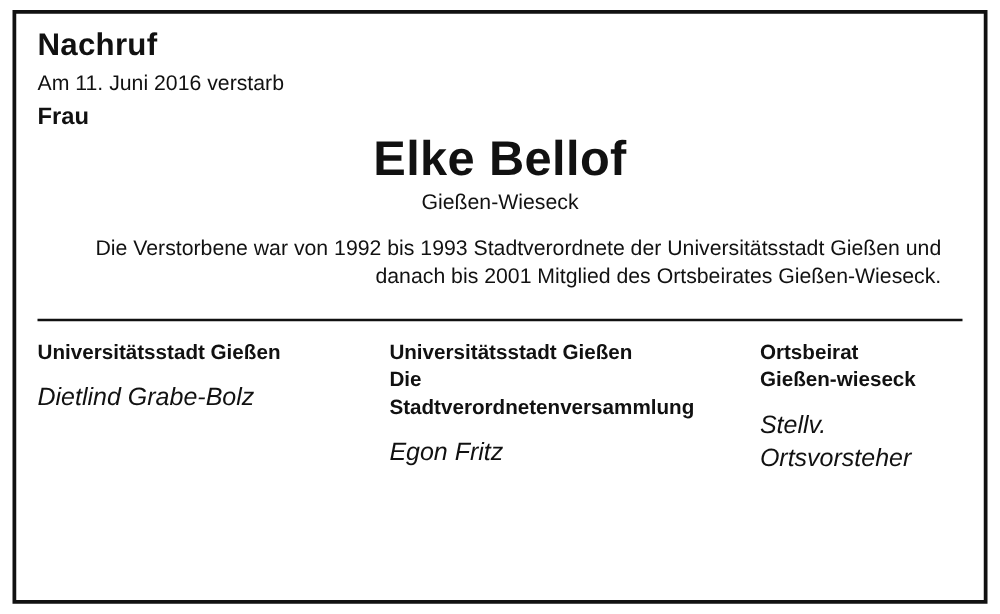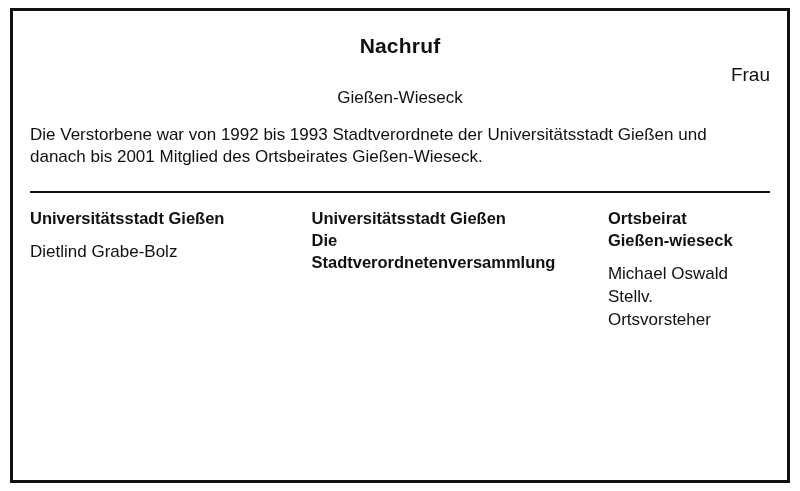--- a/index.html
+++ b/index.html
@@ -29,55 +29,54 @@
     box-sizing: border-box;
   }
   .content {
     position: absolute;
     left: 30px;
     top: 22px;
     right: 30px;
     bottom: 20px;
   }
   .title {
-    text-align: center;
-    font-size: 21px;
+    font-size: 25px;
     font-weight: bold;
     letter-spacing: 0.2px;
-    margin: 12px 0 6px 0;
+    margin: 0 0 6px 0;
   }
   .death-line {
     font-size: 17px;
     margin: 6px 0 0 0;
     text-align: left;
   }
   .salutation {
-    text-align: right;
+    text-align: left;
     font-size: 19px;
-    font-weight: normal;
+    font-weight: bold;
     margin: 6px 0 0 0;
   }
   .name {
     text-align: center;
     font-size: 39px;
     font-weight: bold;
     letter-spacing: 0.3px;
     margin: 2px 0 0 0;
     line-height: 1.1;
   }
   .place {
     text-align: center;
     font-size: 17px;
     margin: 2px 0 0 0;
   }
   .para {
     font-size: 17px;
     line-height: 1.32;
     margin: 16px 17px 0 0;
-    text-align: left;
+    text-align: right;
   }
   .para.second {
     margin-top: 16px;
   }
   .rule {
     border: 0;
     border-top: 2px solid #111111;
     margin: 22px 0 0 0;
   }
   .signatures {
@@ -94,61 +93,64 @@
   .sig-col.c3 { width: 23%; margin-left: 36px; }
   .sig-bold {
     font-size: 16.5px;
     font-weight: bold;
     line-height: 1.34;
   }
   .sig-gap {
     height: 12px;
   }
   .sig-plain {
-    font-size: 17px;
+    font-size: 20px;
     line-height: 1.34;
+    font-style: italic;
   }
 </style>
 </head>
 <body>
 
 <div class="page">
   <div class="border-frame"></div>
   <div class="content">
 
     <div class="title">Nachruf</div>
 
+    <div class="death-line">Am 11. Juni 2016 verstarb</div>
 
     <div class="salutation">Frau</div>
 
+    <div class="name">Elke Bellof</div>
 
     <div class="place">Gießen-Wieseck</div>
 
     <p class="para">Die Verstorbene war von 1992 bis 1993 Stadtverordnete der Universitätsstadt Gießen und danach bis 2001 Mitglied des Ortsbeirates Gießen-Wieseck.</p>
 
 
     <hr class="rule">
 
     <div class="signatures">
 
       <div class="sig-col c1">
         <div class="sig-bold">Universitätsstadt Gießen</div>
         <div class="sig-gap"></div>
         <div class="sig-plain">Dietlind Grabe-Bolz</div>
       </div>
 
       <div class="sig-col c2">
         <div class="sig-bold">Universitätsstadt Gießen</div>
         <div class="sig-bold">Die Stadtverordnetenversammlung</div>
         <div class="sig-gap"></div>
+        <div class="sig-plain">Egon Fritz</div>
       </div>
 
       <div class="sig-col c3">
         <div class="sig-bold">Ortsbeirat</div>
         <div class="sig-bold">Gießen-wieseck</div>
         <div class="sig-gap"></div>
-        <div class="sig-plain">Michael Oswald</div>
         <div class="sig-plain">Stellv. Ortsvorsteher</div>
       </div>
 
     </div>
   </div>
 </div>
 
 </body></html>

